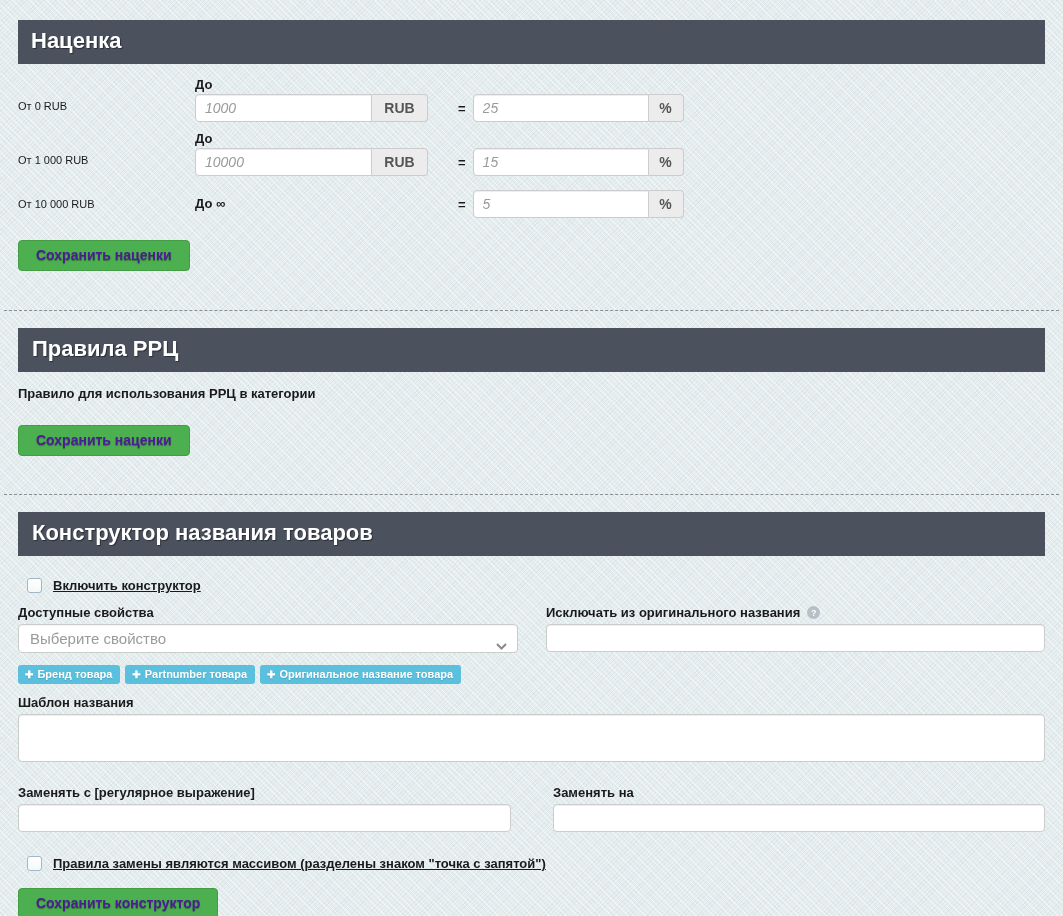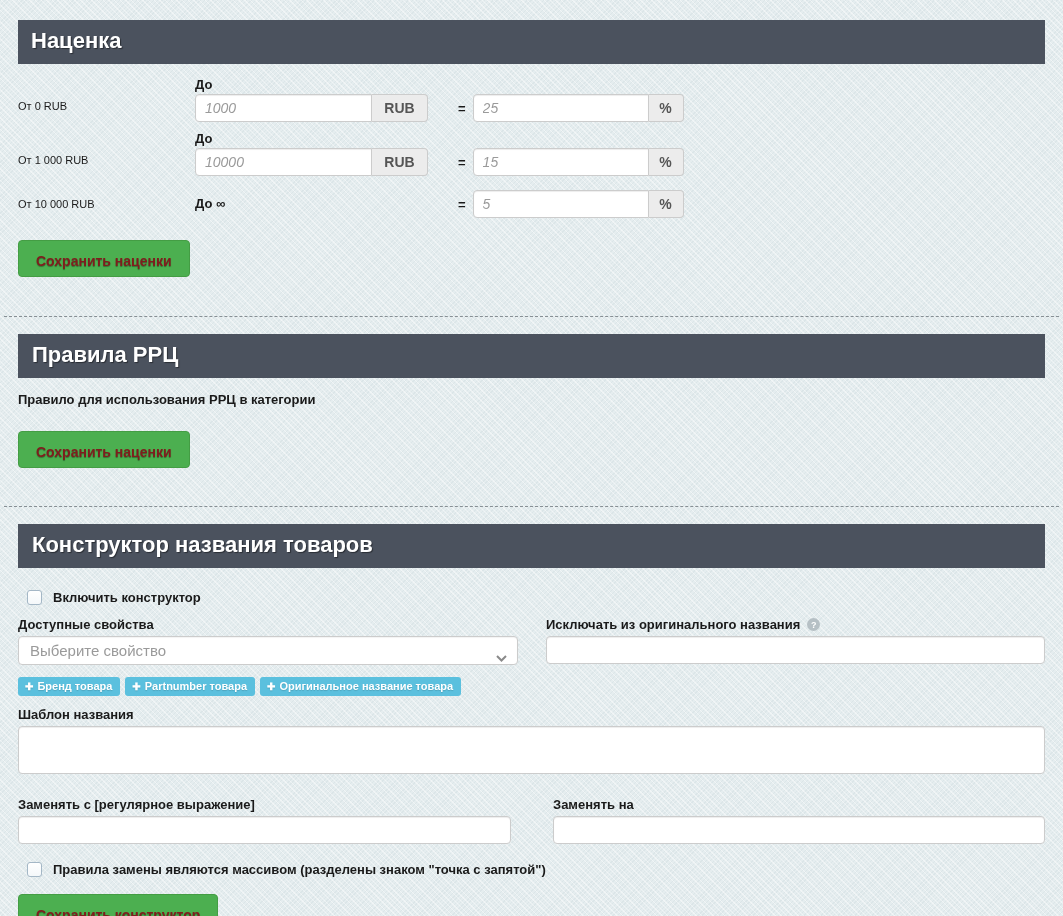--- a/index.html
+++ b/index.html
@@ -67,26 +67,26 @@
     height: 28px;
   }
   .addon-rub { width: 56px; }
   .addon-pct { width: 35px; }
 
   .btn-green {
     display: inline-block;
     background: #4caf50;
     border: 1px solid #449d44;
     border-radius: 4px;
-    color: #7f1d1d;
+    color: #4c1d95;
     font-family: "Liberation Sans", sans-serif;
     font-size: 14px;
     font-weight: bold;
     text-shadow: 0 1px 1px rgba(0,0,0,.35);
-    padding: 12px 17px 7px 17px;
+    padding: 6px 17px 7px 17px;
     cursor: pointer;
   }
   .btn1 { margin-top: 22px; }
   .btn2 { margin-top: 20px; }
   .btn3 { margin-top: 17px; }
 
   .dashed-sep {
     border: none;
     border-top: 1px dashed #878f94;
     margin: 38px -14px 0 -14px;
@@ -112,23 +112,23 @@
   }
   .select-box .sel-text {
     color: #9a9a9a;
     font-size: 15px;
     white-space: nowrap;
     overflow: hidden;
   }
   .chev { position: absolute; right: 10px; top: 50%; margin-top: -3px; }
   .rrc-label { margin-top: 14px; }
 
-  .checkbox-row { display: flex; align-items: center; margin-left: 9px; }
+  .checkbox-row { display: flex; align-items: center; margin-left: 9px; text-decoration: underline; }
   .cb-row1 { margin-top: 22px; }
-  .cb-row2 { margin-top: 18px; }
+  .cb-row2 { margin-top: 24px; }
   .cbx {
     appearance: none;
     -webkit-appearance: none;
     width: 15px; height: 15px;
     border: 1px solid #a4b7c6;
     border-radius: 3px;
     background: linear-gradient(#ffffff, #f4f8fa);
     margin: 0;
     cursor: pointer;
   }

